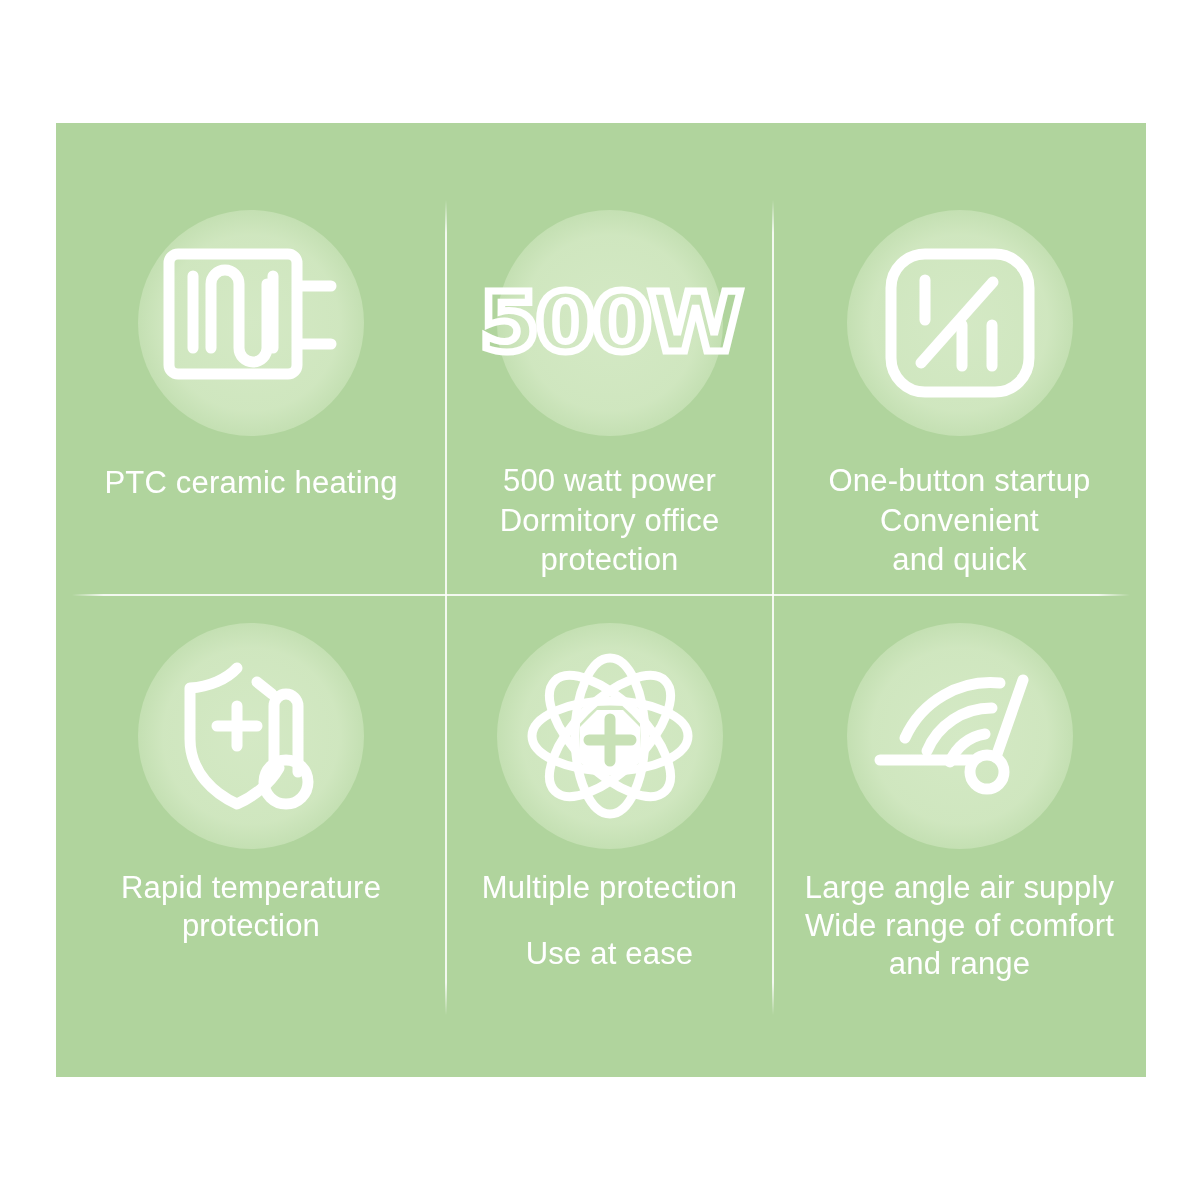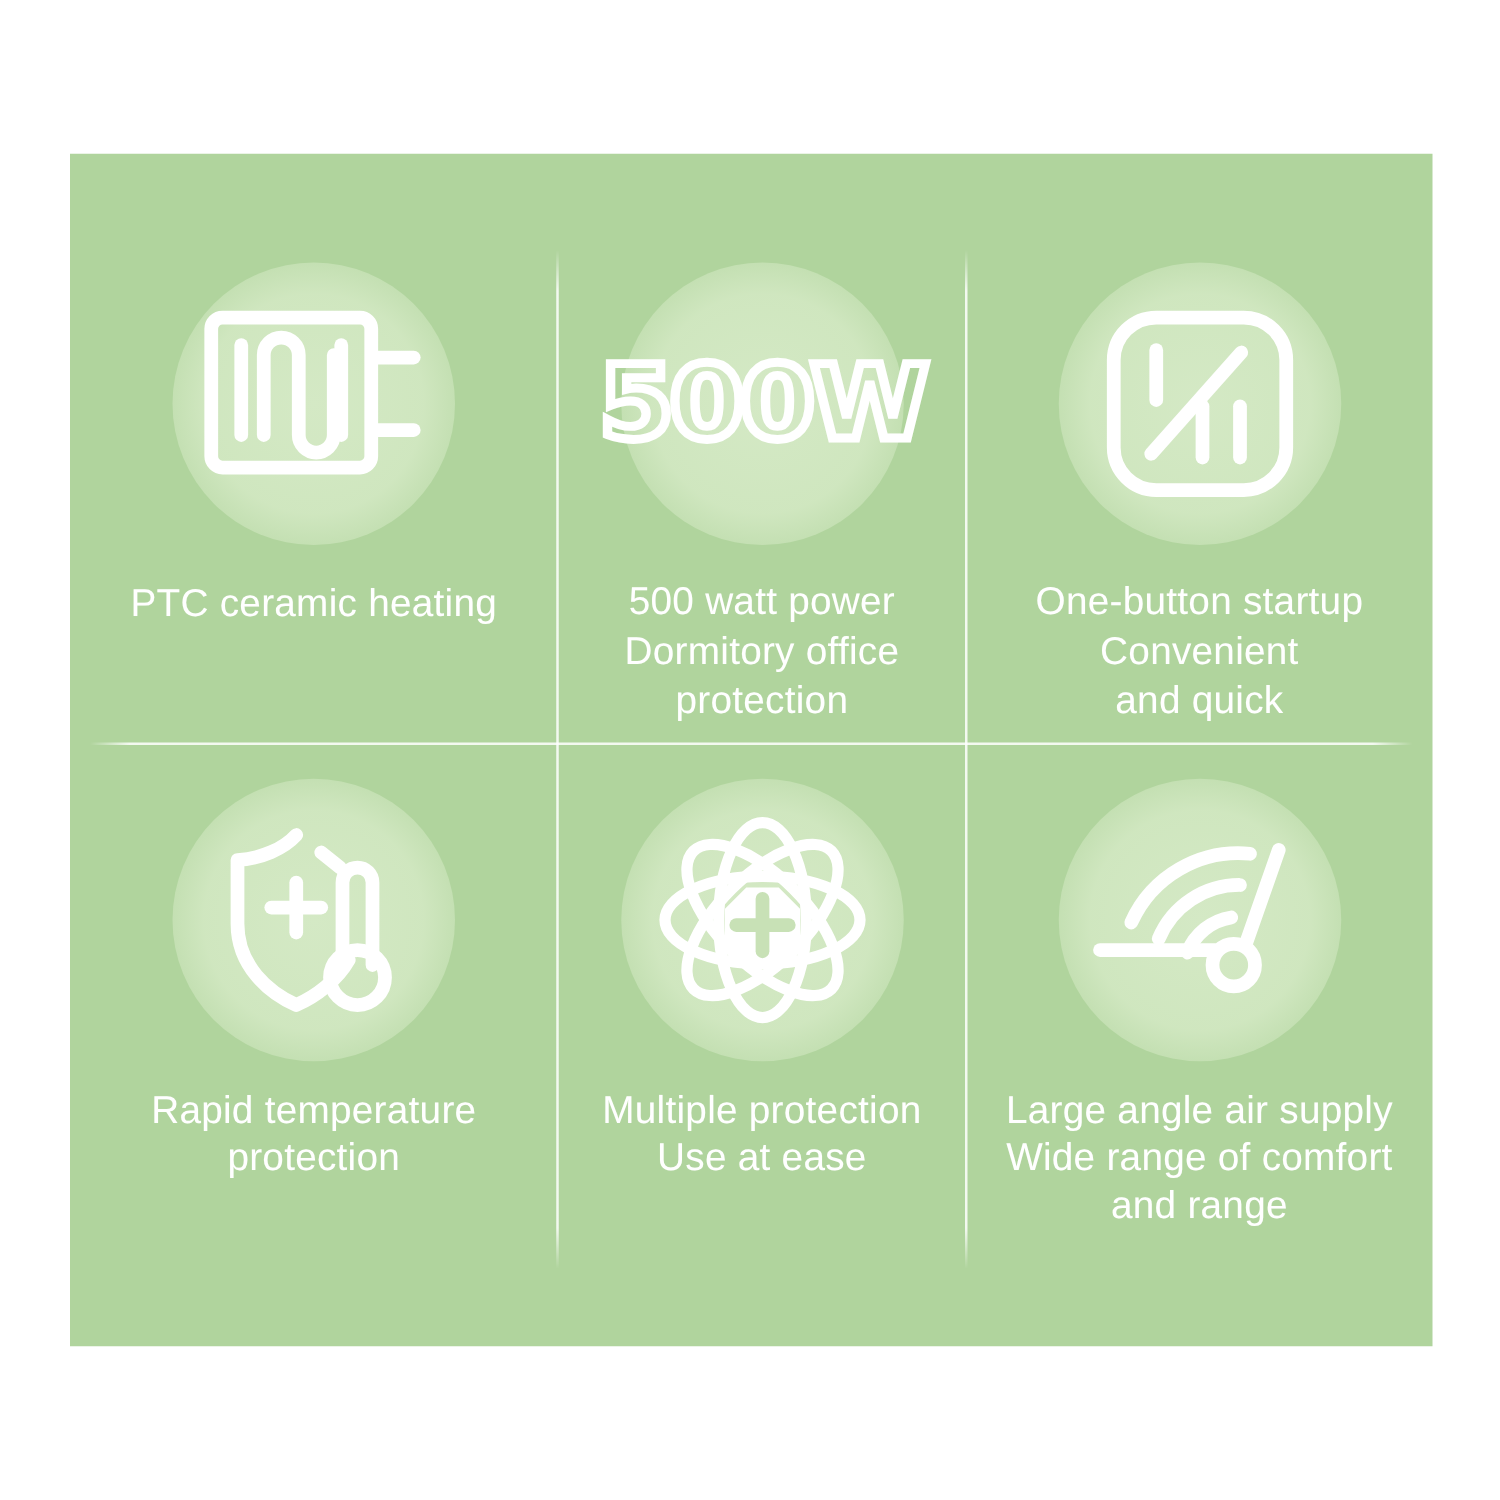--- a/index.html
+++ b/index.html
@@ -113,21 +113,21 @@
   
   .cap-a { font-size: 31px; margin-top: 28px; }
   .cap-b { font-size: 31px; margin-top: 27px; }
 
   
   .cap-block { font-size: 31px; margin-top: 25px; line-height: 1.28; }
 
   
   .cap-block-2 { font-size: 31px; margin-top: 20px; line-height: 1.22; }
   .cap-a2 { font-size: 31px; margin-top: 20px; line-height: 1.22; }
-  .cap-b2 { font-size: 31px; line-height: 1.22; }
+  .cap-b2 { font-size: 31px; margin-top: 28px; line-height: 1.22; }
 
   .caption .ln { display: block; white-space: nowrap; }
 
   
   .w500 {
     font-family: "DejaVu Sans", sans-serif;
     font-weight: 700;
     font-size: 80px;
     letter-spacing: -3px;
     color: transparent;

